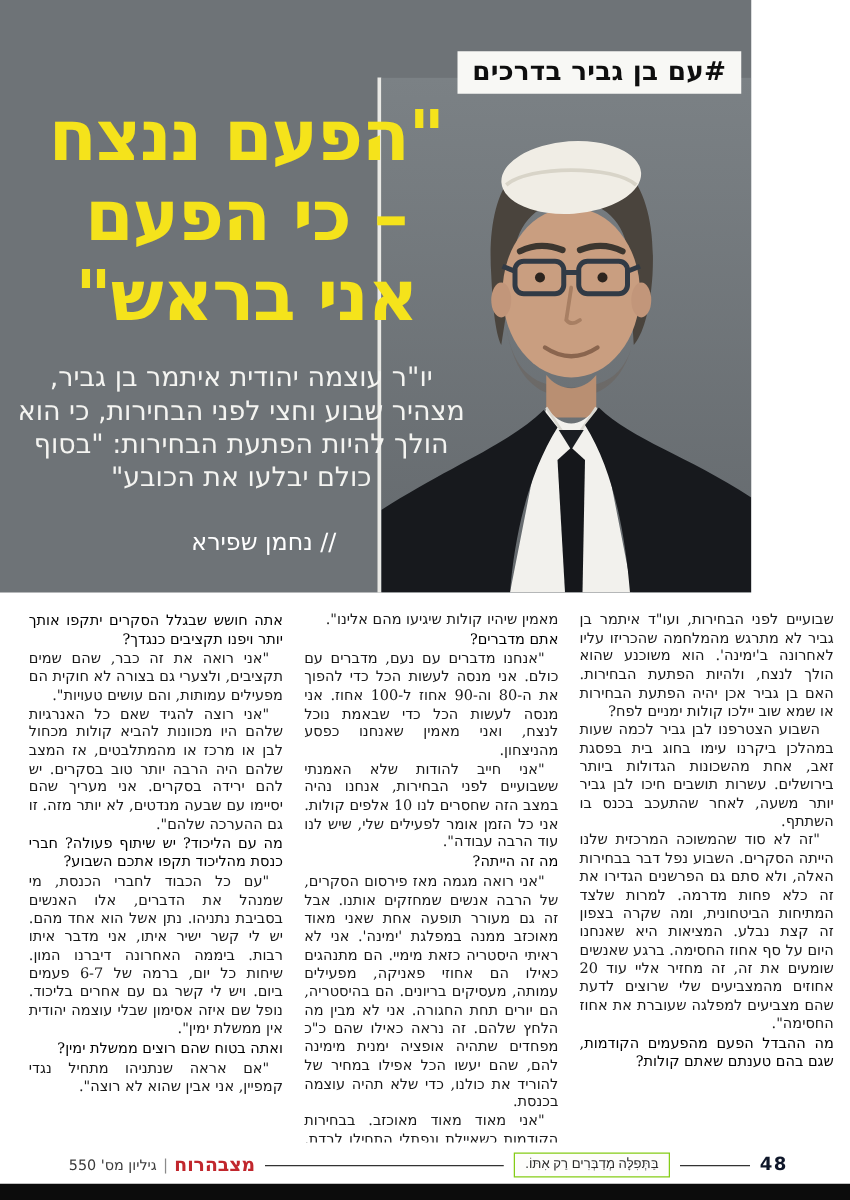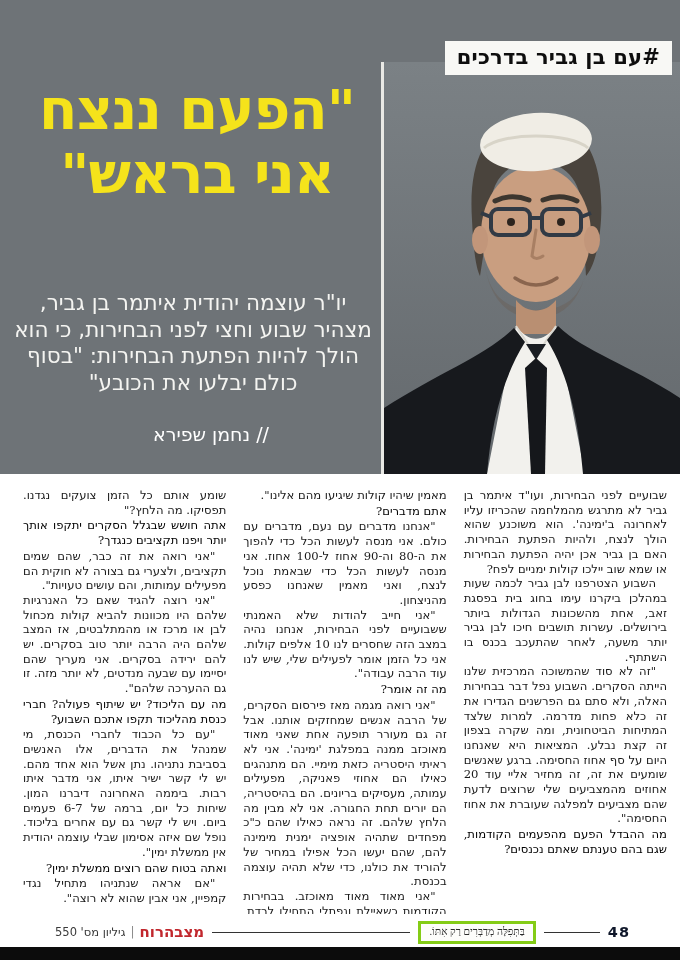--- a/index.html
+++ b/index.html
@@ -2,21 +2,21 @@
 <html lang="he" dir="rtl"><head>
 <meta charset="utf-8">
 <style>
   html,body{margin:0;padding:0;background:#e9e9e9;}
   .page{
     position:relative;width:680px;height:960px;margin:0 auto;
     background:#ffffff;overflow:hidden;direction:rtl;
     font-family:"DejaVu Sans","Liberation Sans",sans-serif;
   }
   
-  .hero{position:absolute;top:0;left:0;width:680px;height:474px;background:#6e7377;}
+  .hero{position:absolute;top:0;left:0;width:601px;height:474px;background:#6e7377;}
   .photo{
     position:absolute;top:62px;right:0;width:296px;height:412px;
     border-left:3px solid #e9e9e5;overflow:hidden;
   }
   .photo svg{display:block;width:100%;height:100%;}
   .hashtag{
     position:absolute;top:41px;right:8px;z-index:3;
     background:#f8f8f5;color:#0e0e0e;
     font-size:21px;font-weight:bold;letter-spacing:.2px;
     padding:4px 12px 6px;white-space:nowrap;
@@ -51,22 +51,22 @@
   
   .footer{
     position:absolute;top:920px;left:55px;right:50px;height:24px;
     display:flex;align-items:center;direction:rtl;
   }
   .pagenum{font-size:14.5px;font-weight:bold;color:#0f172a;letter-spacing:1px;}
   .rule{border-top:1.2px solid #333;height:0;}
   .rule.short{width:56px;margin:0 8px;}
   .rule.long{flex:1;margin:0 8px;}
   .quote-box{
-    border:3px solid #84cc16;padding:2px 8px 4px;white-space:nowrap;
-    font-family:Liberation Serif, serif;
+    border:1px solid #84cc16;padding:2px 8px 4px;white-space:nowrap;
+    font-family:Liberation Sans, sans-serif;
     font-size:10.5px;color:#2b2b2b;background:#fdfdfb;
   }
   .credit{display:flex;align-items:center;gap:5px;white-space:nowrap;}
   .credit .mag{color:#c1272d;font-weight:bold;font-size:15px;}
   .credit .sep{color:#8a8a8a;font-size:12px;}
   .credit .issue{color:#3a3a3a;font-size:11.5px;}
   .bottom-bar{position:absolute;bottom:0;left:0;width:680px;height:13px;background:#0c0c0c;}
 </style>
 </head>
 <body>
@@ -125,46 +125,46 @@
 
         <path d="M0,412 L0,346 C56,310 101,294 130,266 L141,280 C119,315 107,362 103,412 Z" fill="#17191d"></path>
         <path d="M296,412 L296,336 C244,302 201,290 174,264 L163,278 C185,313 195,362 199,412 Z" fill="#17191d"></path>
       </svg>
     </div>
 
     <div class="hashtag">#עם בן גביר בדרכים</div>
 
     <div class="headline">
       <div>"הפעם ננצח</div>
+      <div>– כי הפעם</div>
       <div>אני בראש"</div>
     </div>
 
     <div class="subhead">יו"ר עוצמה יהודית איתמר בן גביר, מצהיר שבוע וחצי לפני הבחירות, כי הוא הולך להיות הפתעת הבחירות: "בסוף כולם יבלעו את הכובע"</div>
 
     <div class="byline">// נחמן שפירא</div>
   </div>
 
   <div class="body">
     <div class="col">
         <p class="p-first">שבועיים לפני הבחירות, ועו"ד איתמר בן גביר לא מתרגש מהמלחמה שהכריזו עליו לאחרונה ב'ימינה'. הוא משוכנע שהוא הולך לנצח, ולהיות הפתעת הבחירות. האם בן גביר אכן יהיה הפתעת הבחירות או שמא שוב יילכו קולות ימניים לפח?</p>
         <p class="p">השבוע הצטרפנו לבן גביר לכמה שעות במהלכן ביקרנו עימו בחוג בית בפסגת זאב, אחת מהשכונות הגדולות ביותר בירושלים. עשרות תושבים חיכו לבן גביר יותר משעה, לאחר שהתעכב בכנס בו השתתף.</p>
         <p class="p">"זה לא סוד שהמשוכה המרכזית שלנו הייתה הסקרים. השבוע נפל דבר בבחירות האלה, ולא סתם גם הפרשנים הגדירו את זה כלא פחות מדרמה. למרות שלצד המתיחות הביטחונית, ומה שקרה בצפון זה קצת נבלע. המציאות היא שאנחנו היום על סף אחוז החסימה. ברגע שאנשים שומעים את זה, זה מחזיר אליי עוד 20 אחוזים מהמצביעים שלי שרוצים לדעת שהם מצביעים למפלגה שעוברת את אחוז החסימה".</p>
-        <p class="q">מה ההבדל הפעם מהפעמים הקודמות, שגם בהם טענתם שאתם נכנסים?</p>
+        <p class="q">מה ההבדל הפעם מהפעמים הקודמות, שגם בהם טענתם שאתם קולות?</p>
       </div>
     <div class="col">
         <p class="p-first">מאמין שיהיו קולות שיגיעו מהם אלינו".</p>
         <p class="q">אתם מדברים?</p>
         <p class="p">"אנחנו מדברים עם נעם, מדברים עם כולם. אני מנסה לעשות הכל כדי להפוך את ה-80 וה-90 אחוז ל-100 אחוז. אני מנסה לעשות הכל כדי שבאמת נוכל לנצח, ואני מאמין שאנחנו כפסע מהניצחון.</p>
         <p class="p">"אני חייב להודות שלא האמנתי ששבועיים לפני הבחירות, אנחנו נהיה במצב הזה שחסרים לנו 10 אלפים קולות. אני כל הזמן אומר לפעילים שלי, שיש לנו עוד הרבה עבודה".</p>
-        <p class="q">מה זה אומר?</p>
+        <p class="q">מה זה הייתה?</p>
         <p class="p">"אני רואה מגמה מאז פירסום הסקרים, של הרבה אנשים שמחזקים אותנו. אבל זה גם מעורר תופעה אחת שאני מאוד מאוכזב ממנה במפלגת 'ימינה'. אני לא ראיתי היסטריה כזאת מימיי. הם מתנהגים כאילו הם אחוזי פאניקה, מפעילים עמותה, מעסיקים בריונים. הם בהיסטריה, הם יורים תחת החגורה. אני לא מבין מה הלחץ שלהם. זה נראה כאילו שהם כ"כ מפחדים שתהיה אופציה ימנית מימינה להם, שהם יעשו הכל אפילו במחיר של להוריד את כולנו, כדי שלא תהיה עוצמה בכנסת.</p>
         <p class="p">"אני מאוד מאוד מאוכזב. בבחירות הקודמות כשאיילת ונפתלי התחילו לרדת, אנחנו ישבנו בינינו והחלטנו שלא פוגעים בהם. היה לנו אינטרס שהם יביאו את ארבעת המנדטים שלהם. כאן זה בדיוק הפוך. אתה</p>
       </div>
     <div class="col">
-        <p class="p-first">שומע אותם כל הזמן צועקים נגדנו. תפסיקו. מה הלחץ?"</p>
         <p class="q">אתה חושש שבגלל הסקרים יתקפו אותך יותר ויפנו תקציבים כנגדך?</p>
         <p class="p">"אני רואה את זה כבר, שהם שמים תקציבים, ולצערי גם בצורה לא חוקית הם מפעילים עמותות, והם עושים טעויות".</p>
         <p class="p">"אני רוצה להגיד שאם כל האנרגיות שלהם היו מכוונות להביא קולות מכחול לבן או מרכז או מהמתלבטים, אז המצב שלהם היה הרבה יותר טוב בסקרים. יש להם ירידה בסקרים. אני מעריך שהם יסיימו עם שבעה מנדטים, לא יותר מזה. זו גם ההערכה שלהם".</p>
         <p class="q">מה עם הליכוד? יש שיתוף פעולה? חברי כנסת מהליכוד תקפו אתכם השבוע?</p>
         <p class="p">"עם כל הכבוד לחברי הכנסת, מי שמנהל את הדברים, אלו האנשים בסביבת נתניהו. נתן אשל הוא אחד מהם. יש לי קשר ישיר איתו, אני מדבר איתו רבות. ביממה האחרונה דיברנו המון. שיחות כל יום, ברמה של 6-7 פעמים ביום. ויש לי קשר גם עם אחרים בליכוד. נופל שם איזה אסימון שבלי עוצמה יהודית אין ממשלת ימין".</p>
         <p class="q">ואתה בטוח שהם רוצים ממשלת ימין?</p>
         <p class="p">"אם אראה שנתניהו מתחיל נגדי קמפיין, אני אבין שהוא לא רוצה".</p>
       </div>
   </div>
 

